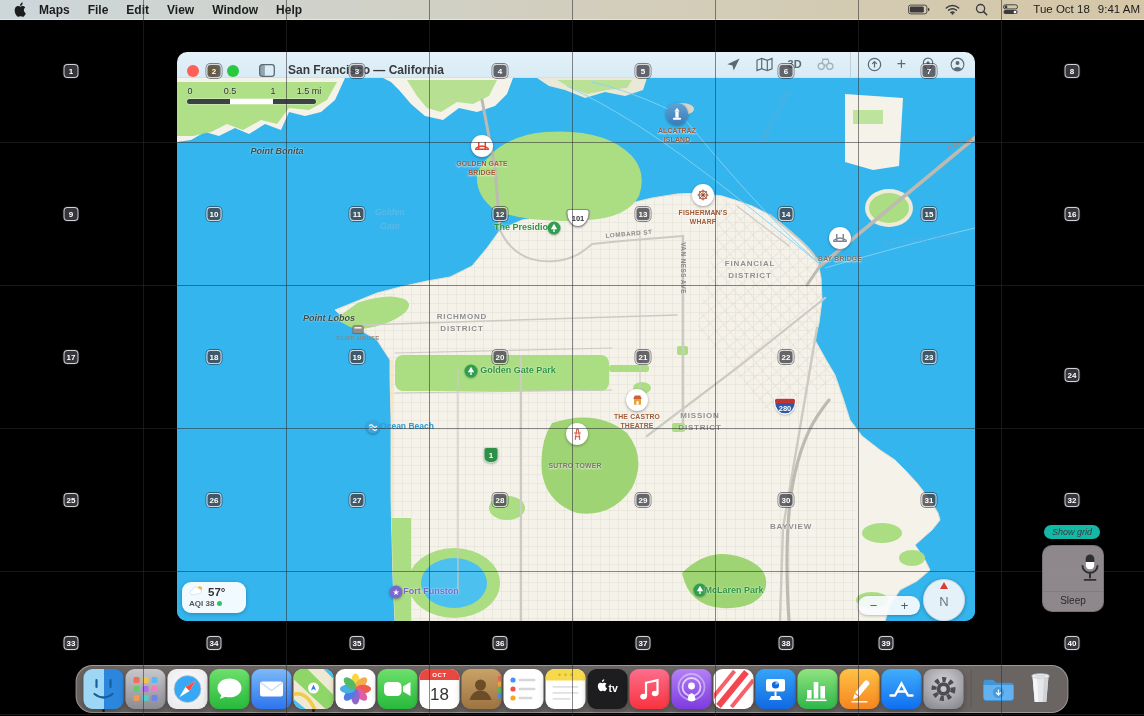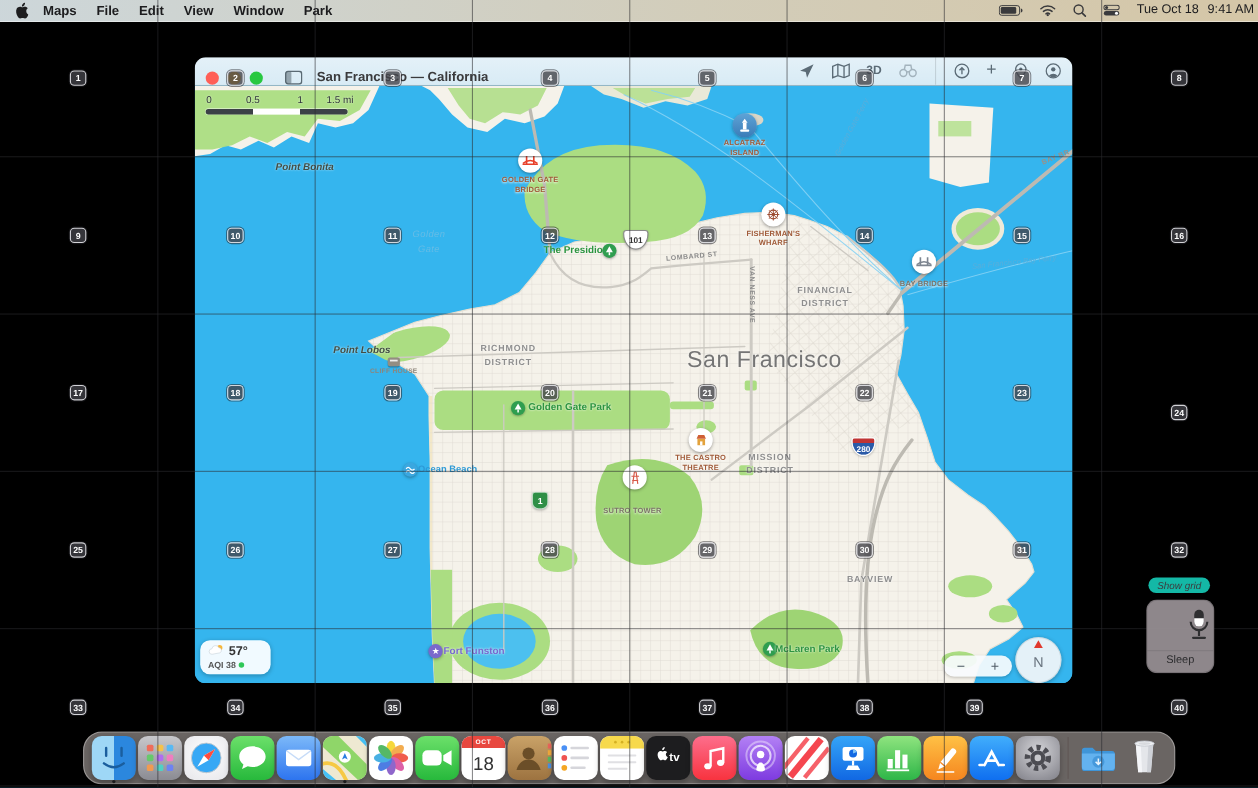--- a/index.html
+++ b/index.html
@@ -154,21 +154,21 @@
 
 <div id="screen">
   <div id="desktop"></div>
 
   <div id="menubar">
     <span id="apple-logo">
       <svg width="12" height="15" viewBox="0 0 14 18">
           <path fill="#1d1d1f" d="M11.6 9.6c0-2 1.6-3 1.7-3.1-1-1.4-2.4-1.6-2.9-1.6-1.2-.1-2.4.7-3 .7-.6 0-1.6-.7-2.6-.7C3.4 4.9 2 5.7 1.3 7-.2 9.6.9 13.5 2.3 15.7c.7 1 1.5 2.2 2.6 2.1 1-.1 1.4-.7 2.7-.7s1.6.7 2.7.7c1.1 0 1.8-1 2.5-2 .8-1.2 1.1-2.3 1.1-2.4 0 0-2.2-.9-2.3-3.8zM9.4 3.5c.6-.7 1-1.7.9-2.8-.9 0-1.9.6-2.5 1.3-.5.6-1 1.6-.9 2.6 1 .1 2-.5 2.5-1.1z"></path>
         </svg>
     </span>
-    <span id="menu-left"><span class="mitem mbold">Maps</span><span class="mitem">File</span><span class="mitem">Edit</span><span class="mitem">View</span><span class="mitem">Window</span><span class="mitem">Park</span></span>
+    <span id="menu-left"><span class="mitem mbold">Maps</span><span class="mitem">File</span><span class="mitem">Edit</span><span class="mitem">View</span><span class="mitem">Window</span><span class="mitem">Help</span></span>
     <span id="mb-right">
       <span class="sticon">
         <svg width="22" height="11" viewBox="0 0 25 12">
             <rect x="0.5" y="1" width="21" height="10" rx="2.5" fill="none" stroke="#3a3a3c"></rect>
             <rect x="2" y="2.5" width="16" height="7" rx="1.5" fill="#3a3a3c"></rect>
             <path d="M22.8 4v4c1.1-.3 1.7-1 1.7-2s-.6-1.7-1.7-2z" fill="#3a3a3c"></path>
           </svg>
       </span>
       <span class="sticon">
         <svg width="15" height="11" viewBox="0 0 16 12">
@@ -405,21 +405,20 @@
           <div class="mlabel lb-ferry" style="left: 598px; top: 38px; --r: -62deg;">Golden Gate Ferry</div>
           <div class="mlabel lb-place" style="left: 152px; top: 241px;">Point Lobos</div>
           <div class="micon ic-cliff" style="left: 181px; top: 251px;">
             <svg width="9" height="6" viewBox="0 0 9 6">
               <rect x="1" y="1" width="7" height="1.6" fill="#fff" opacity=".85"></rect>
             </svg>
           </div>
           <div class="mlabel lb-tiny" style="left: 181px; top: 261px;">CLIFF HOUSE</div>
           <div class="mlabel lb-district" style="left: 285px; top: 245px;">RICHMOND
 DISTRICT</div>
-          <div class="mlabel lb-city" style="left: 518px; top: 249px;">San Francisco</div>
           <div class="micon ic-tree" style="left: 294px; top: 293px;">
             <svg width="11" height="11" viewBox="0 0 13 13">
               <polygon points="6.5,1.5 10.2,8 2.8,8" fill="#fff"></polygon>
               <rect x="5.7" y="8" width="1.6" height="3.2" fill="#fff"></rect>
             </svg>
           </div>
           <div class="mlabel lb-park" style="left: 341px; top: 293px;">Golden Gate Park</div>
           <div class="micon ic-wave" style="left: 196px; top: 349px;">
             <svg width="11" height="11" viewBox="0 0 13 13">
               <path d="M2 5.5c1.5-2 3-2 4.5 0s3 2 4.5 0" stroke="#fff" stroke-width="1.3" fill="none"></path>

